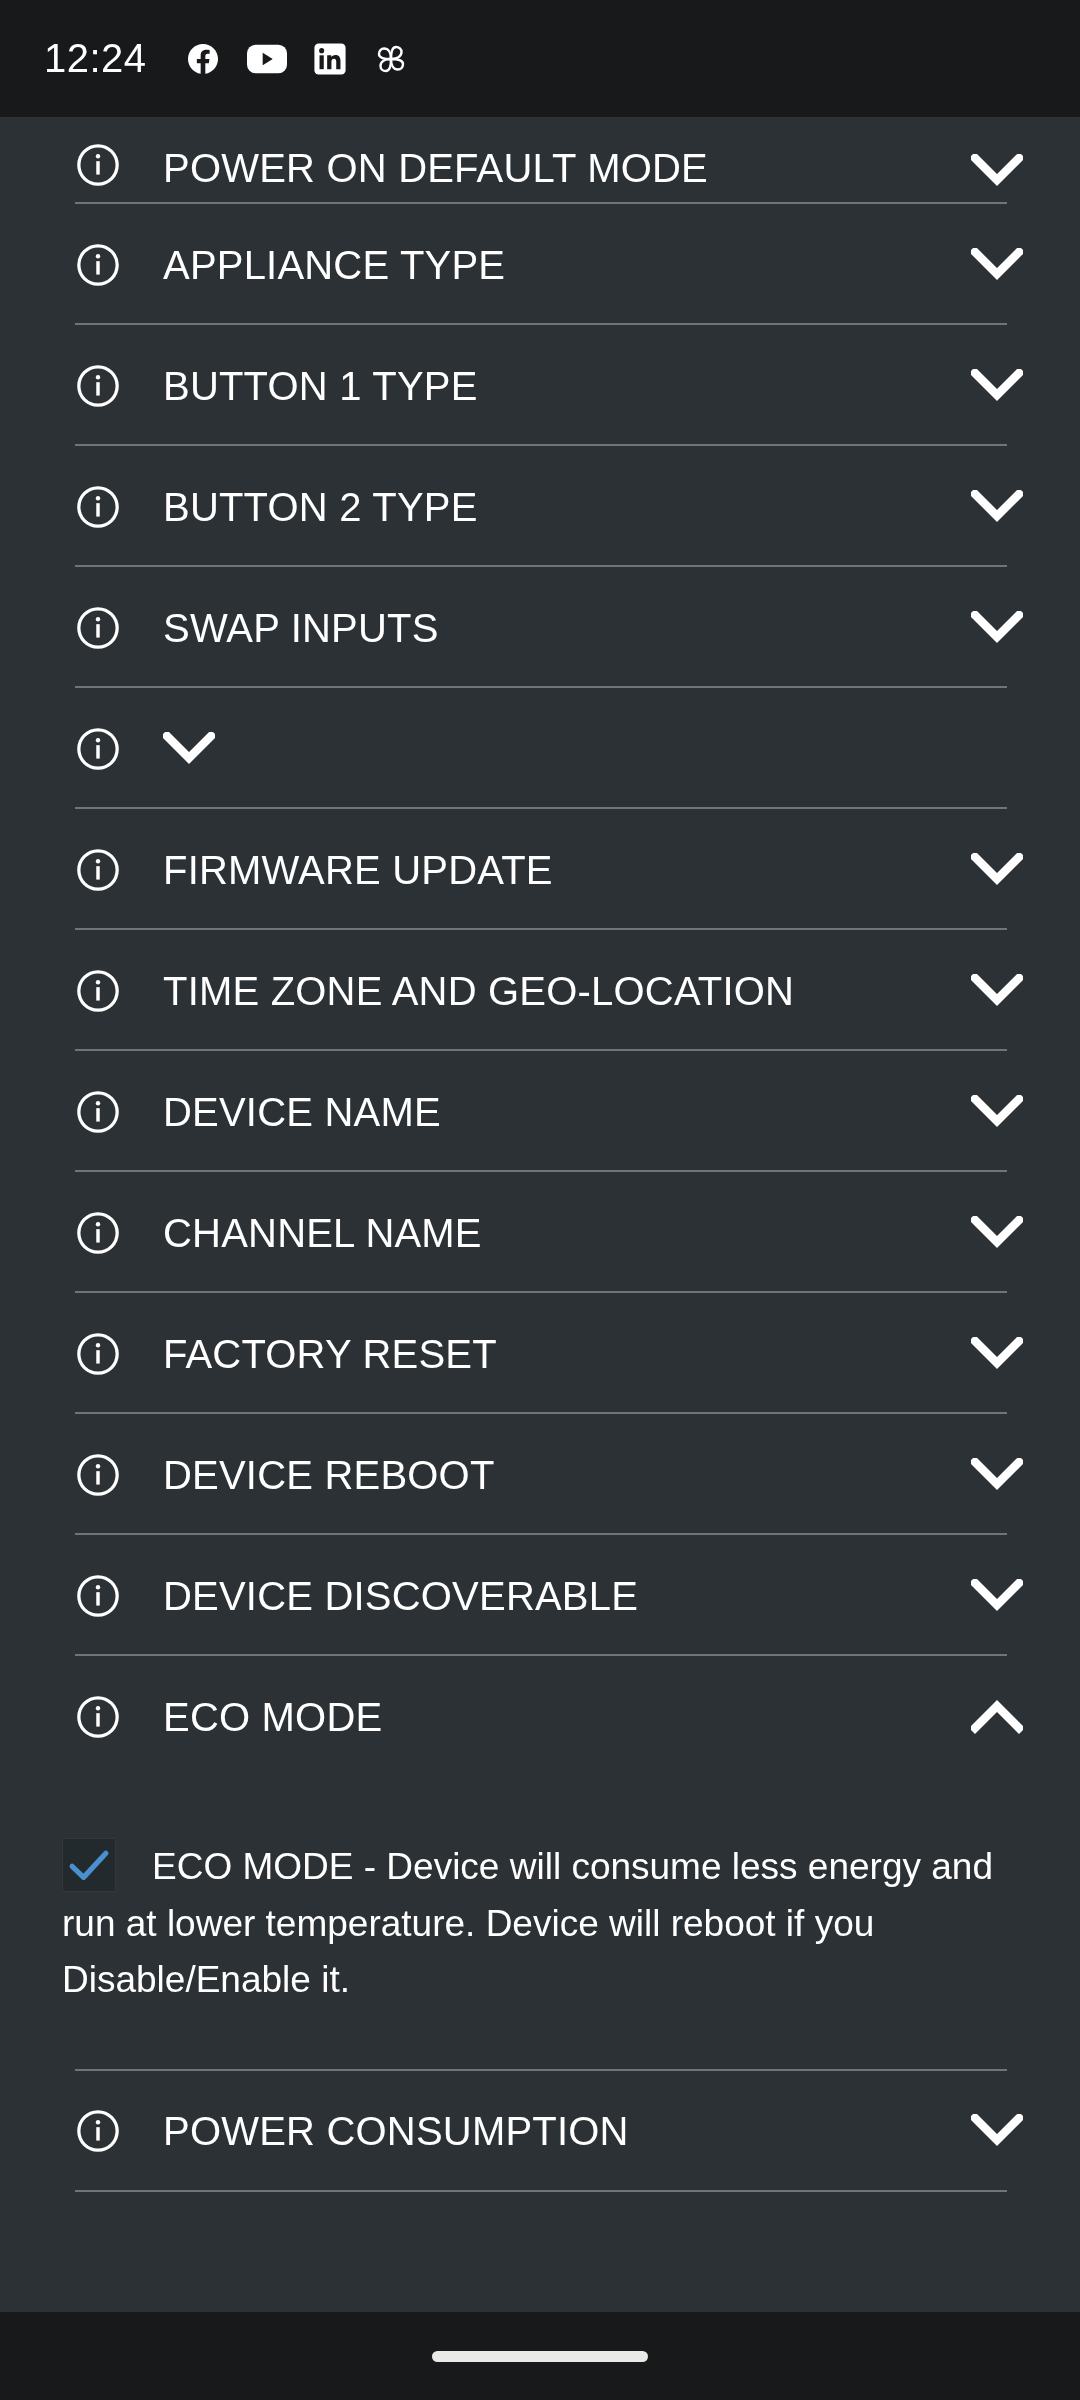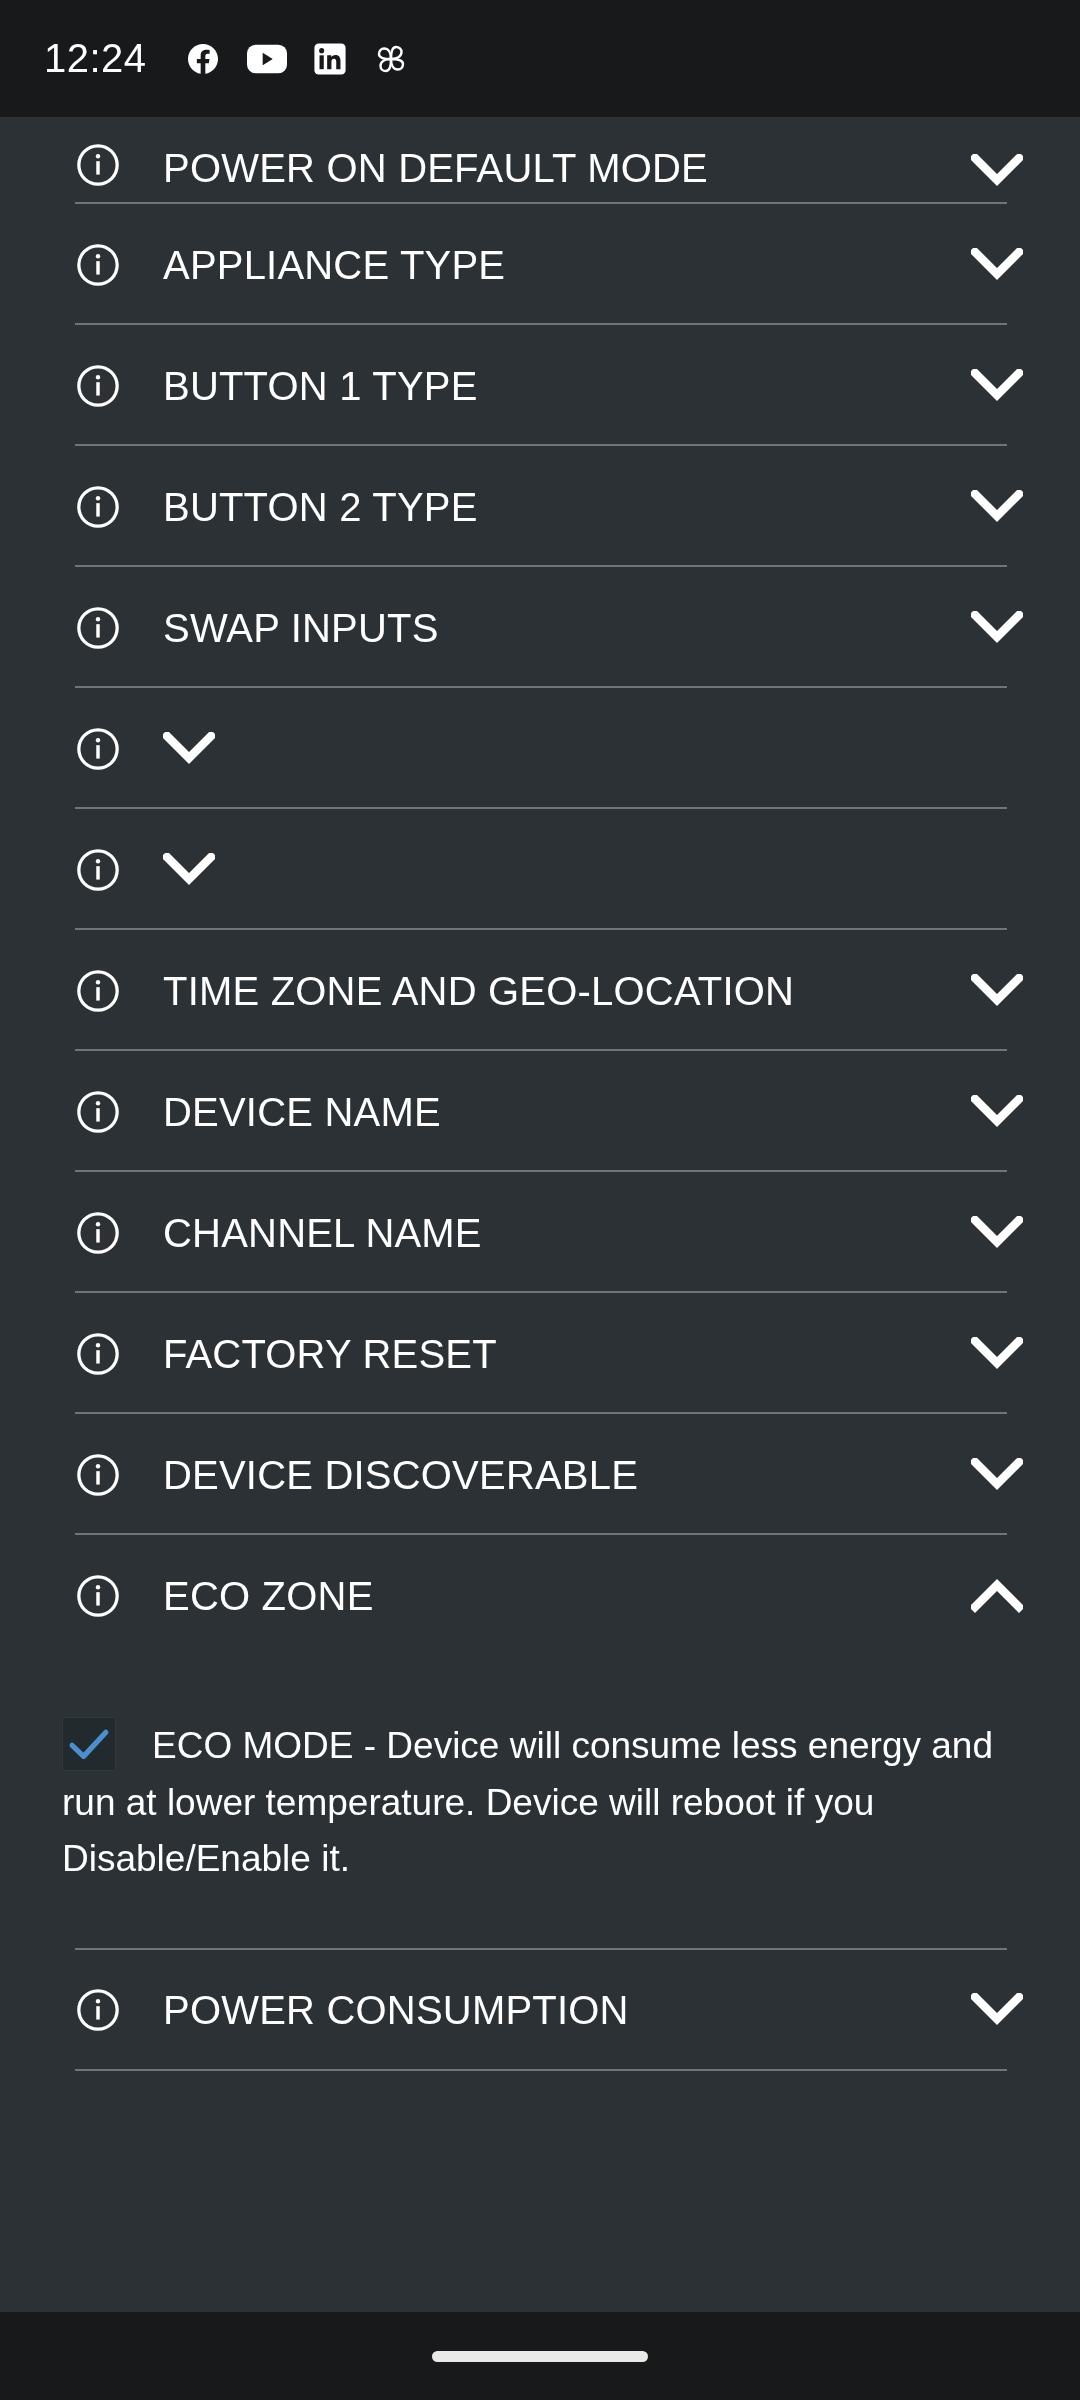--- a/index.html
+++ b/index.html
@@ -262,20 +262,21 @@
     </div>
 
     <div class="row">
       <span class="info-icon">
         <svg width="46" height="46" viewBox="0 0 24 24">
             <circle cx="12" cy="12" r="10" fill="none" stroke="#ffffff" stroke-width="1.7"></circle>
             <circle cx="12" cy="7.4" r="1.15" fill="#ffffff"></circle>
             <rect x="11.1" y="10" width="1.8" height="7" fill="#ffffff"></rect>
           </svg>
       </span>
+      <span class="row-label">FIRMWARE UPDATE</span>
       <span class="chevron">
         <svg width="52" height="34" viewBox="0 0 26 17">
             <path d="M2 2 L13 13 L24 2" fill="none" stroke="#ffffff" stroke-width="4.2" stroke-linecap="square"></path>
           </svg>
       </span>
     </div>
 
     <div class="row">
       <span class="info-icon">
         <svg width="46" height="46" viewBox="0 0 24 24">
@@ -333,20 +334,35 @@
           </svg>
       </span>
       <span class="row-label">FACTORY RESET</span>
       <span class="chevron">
         <svg width="52" height="34" viewBox="0 0 26 17">
             <path d="M2 2 L13 13 L24 2" fill="none" stroke="#ffffff" stroke-width="4.2" stroke-linecap="square"></path>
           </svg>
       </span>
     </div>
 
+    <div class="row">
+      <span class="info-icon">
+        <svg width="46" height="46" viewBox="0 0 24 24">
+            <circle cx="12" cy="12" r="10" fill="none" stroke="#ffffff" stroke-width="1.7"></circle>
+            <circle cx="12" cy="7.4" r="1.15" fill="#ffffff"></circle>
+            <rect x="11.1" y="10" width="1.8" height="7" fill="#ffffff"></rect>
+          </svg>
+      </span>
+      <span class="row-label">DEVICE REBOOT</span>
+      <span class="chevron">
+        <svg width="52" height="34" viewBox="0 0 26 17">
+            <path d="M2 2 L13 13 L24 2" fill="none" stroke="#ffffff" stroke-width="4.2" stroke-linecap="square"></path>
+          </svg>
+      </span>
+    </div>
 
     <div class="row">
       <span class="info-icon">
         <svg width="46" height="46" viewBox="0 0 24 24">
             <circle cx="12" cy="12" r="10" fill="none" stroke="#ffffff" stroke-width="1.7"></circle>
             <circle cx="12" cy="7.4" r="1.15" fill="#ffffff"></circle>
             <rect x="11.1" y="10" width="1.8" height="7" fill="#ffffff"></rect>
           </svg>
       </span>
       <span class="row-label">DEVICE DISCOVERABLE</span>
@@ -358,21 +374,21 @@
     </div>
 
     <div class="row no-rule">
       <span class="info-icon">
         <svg width="46" height="46" viewBox="0 0 24 24">
             <circle cx="12" cy="12" r="10" fill="none" stroke="#ffffff" stroke-width="1.7"></circle>
             <circle cx="12" cy="7.4" r="1.15" fill="#ffffff"></circle>
             <rect x="11.1" y="10" width="1.8" height="7" fill="#ffffff"></rect>
           </svg>
       </span>
-      <span class="row-label">ECO ZONE</span>
+      <span class="row-label">ECO MODE</span>
       <span class="chevron">
         <svg width="52" height="34" viewBox="0 0 26 17">
             <path d="M2 14 L13 3 L24 14" fill="none" stroke="#ffffff" stroke-width="4.2" stroke-linecap="square"></path>
           </svg>
       </span>
     </div>
 
     <div class="eco-panel">
       <div class="eco-inner">
         <span class="eco-checkbox">

